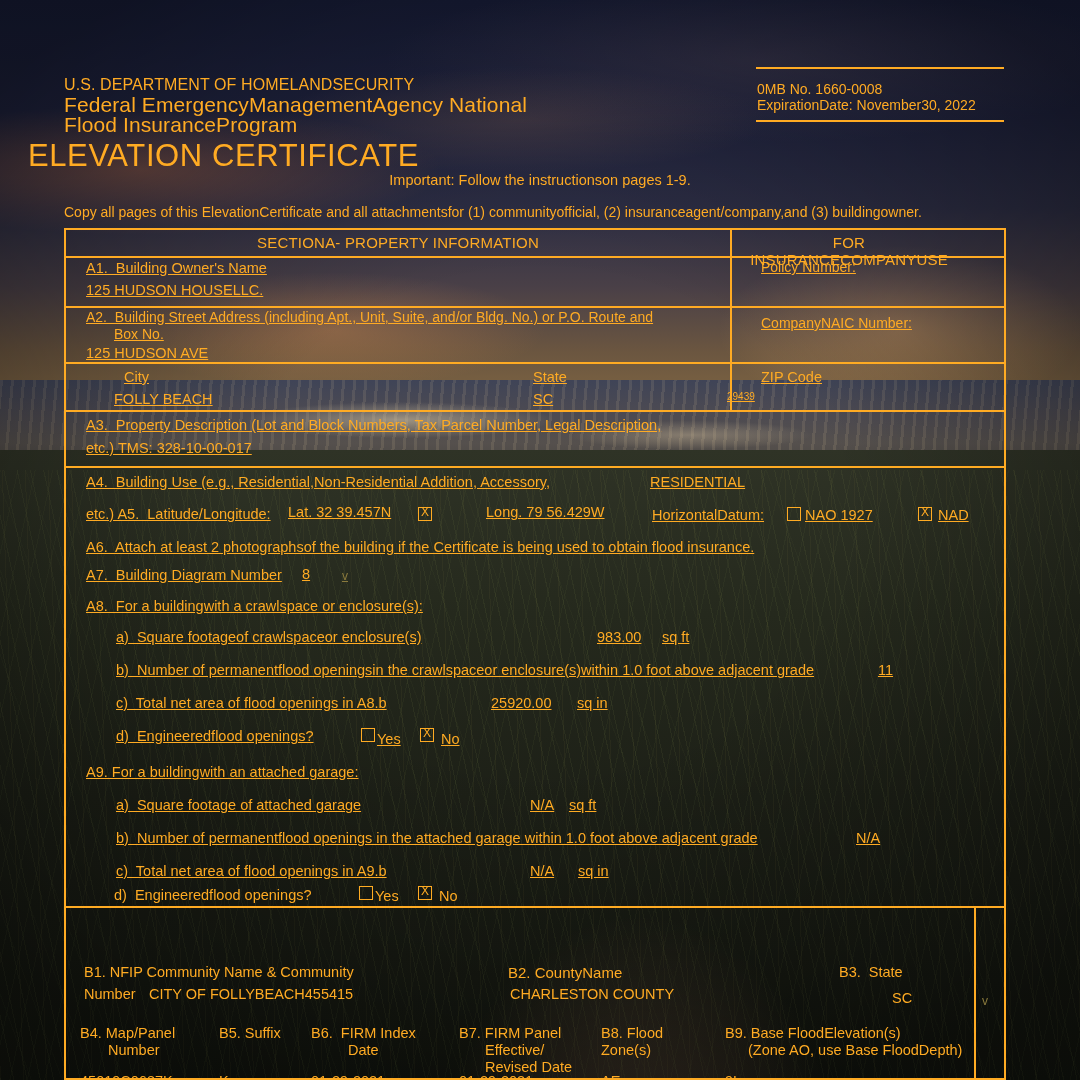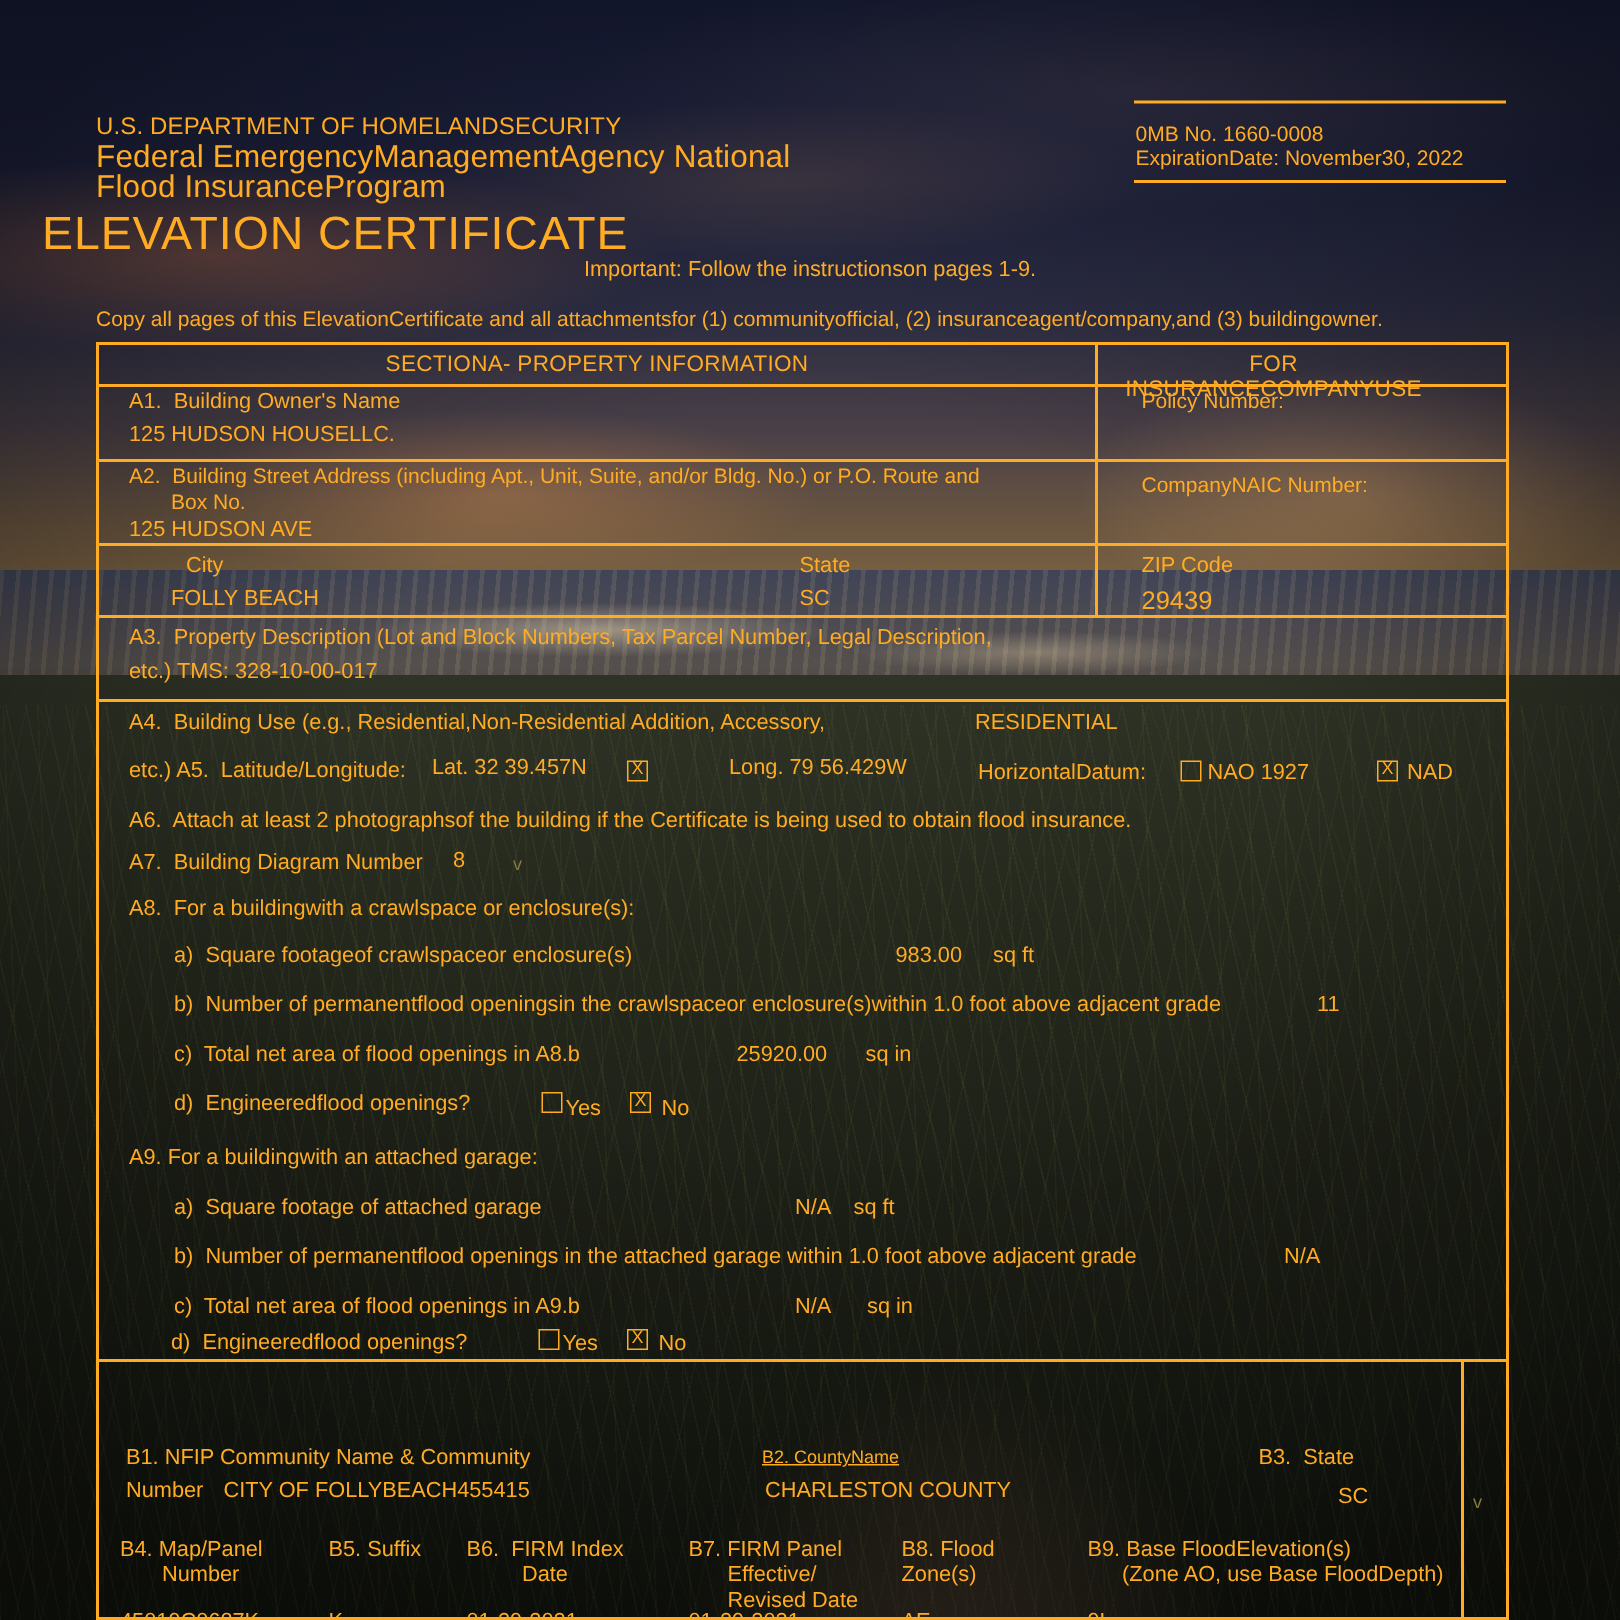--- a/index.html
+++ b/index.html
@@ -105,21 +105,21 @@
   
   .frame {
     position: absolute;
     left: 64px; top: 228px; width: 942px; height: 852px;
     border: 2px solid #FFAB23;
     box-sizing: border-box;
   }
   .hline { position: absolute; left: 0; width: 100%; height: 2px; background: #FFAB23; }
   .vline { position: absolute; width: 2px; background: #FFAB23; }
 
-  .cell { position: absolute; white-space: pre; line-height: 1.12; }
+  .cell { position: absolute; white-space: pre; line-height: 1.12; text-decoration: underline; }
 
   .secthead {
     position: absolute; text-align: center; font-size: 15px;
     letter-spacing: .2px;
   }
 
   
   .cbx {
     display: inline-block;
     width: 14px; height: 14px;
@@ -187,21 +187,21 @@
 
     <div class="cell" style="left:20px; top:80px; font-size:14px;">A2.  Building Street Address (including Apt., Unit, Suite, and/or Bldg. No.) or P.O. Route and</div>
     <div class="cell" style="left:48px; top:97px; font-size:14px;">Box No.</div>
     <div class="cell" style="left:20px; top:115px; font-size:14.5px;">125 HUDSON AVE</div>
 
     <div class="cell" style="left:58px;  top:139px; font-size:14.5px;">City</div>
     <div class="cell" style="left:48px;  top:161px; font-size:14.5px;">FOLLY BEACH</div>
     <div class="cell" style="left:467px; top:139px; font-size:14.5px;">State</div>
     <div class="cell" style="left:467px; top:161px; font-size:14.5px;">SC</div>
     <div class="cell" style="left:695px; top:139px; font-size:14.5px;">ZIP Code</div>
-    <div class="cell" style="left:695px; top:161px; font-size:17px;">29439</div>
+    <div class="cell" style="left:661px; top:161px; font-size:10px;">29439</div>
 
     <div class="cell" style="left:20px; top:187px; font-size:14.5px;">A3.  Property Description (Lot and Block Numbers, Tax Parcel Number, Legal Description,</div>
     <div class="cell" style="left:20px; top:210px; font-size:14.5px;">etc.) TMS: 328-10-00-017</div>
 
     <div class="cell" style="left:20px;  top:244px; font-size:14.5px;">A4.  Building Use (e.g., Residential,Non-Residential Addition, Accessory,</div>
     <div class="cell" style="left:584px; top:244px; font-size:14.5px;">RESIDENTIAL</div>
 
     <div class="cell" style="left:20px;  top:276px; font-size:14.5px;">etc.) A5.  Latitude/Longitude:</div>
     <div class="cell" style="left:222px; top:274px; font-size:14.5px;">Lat. 32 39.457N</div>
     <div class="cell" style="left:420px; top:274px; font-size:14.5px;">Long. 79 56.429W</div>
@@ -257,21 +257,21 @@
   <span class="cbx" style="position:absolute; left:359px; top:886px; z-index:3;"></span>
   <div class="t" style="left:375px; top:889px; font-size:14.5px;">Yes</div>
   <span class="cbx checked" style="position:absolute; left:418px; top:886px; z-index:3;"></span>
   <div class="t" style="left:439px; top:889px; font-size:14.5px;">No</div>
 
 
   <div class="t" style="left:84px;  top:965px; font-size:14.5px;">B1. NFIP Community Name &amp; Community</div>
   <div class="t" style="left:84px;  top:987px; font-size:14.5px;">Number</div>
   <div class="t" style="left:149px; top:987px; font-size:14.5px;">CITY OF FOLLYBEACH455415</div>
 
-  <div class="t" style="left:508px; top:965px; font-size:12px;text-decoration:underline;">B2. CountyName</div>
+  <div class="t" style="left:508px; top:965px; font-size:15px;">B2. CountyName</div>
   <div class="t" style="left:510px; top:987px; font-size:14.5px;">CHARLESTON COUNTY</div>
 
   <div class="t" style="left:839px; top:965px; font-size:14.5px;">B3.  State</div>
   <div class="t" style="left:892px; top:991px; font-size:14.5px;">SC</div>
   <div class="t caret" style="left:982px; top:995px;">v</div>
 
   <div class="t" style="left:80px;  top:1026px; font-size:14.5px;">B4. Map/Panel</div>
   <div class="t" style="left:108px; top:1043px; font-size:14.5px;">Number</div>
 
   <div class="t" style="left:219px; top:1026px; font-size:14.5px;">B5. Suffix</div>

